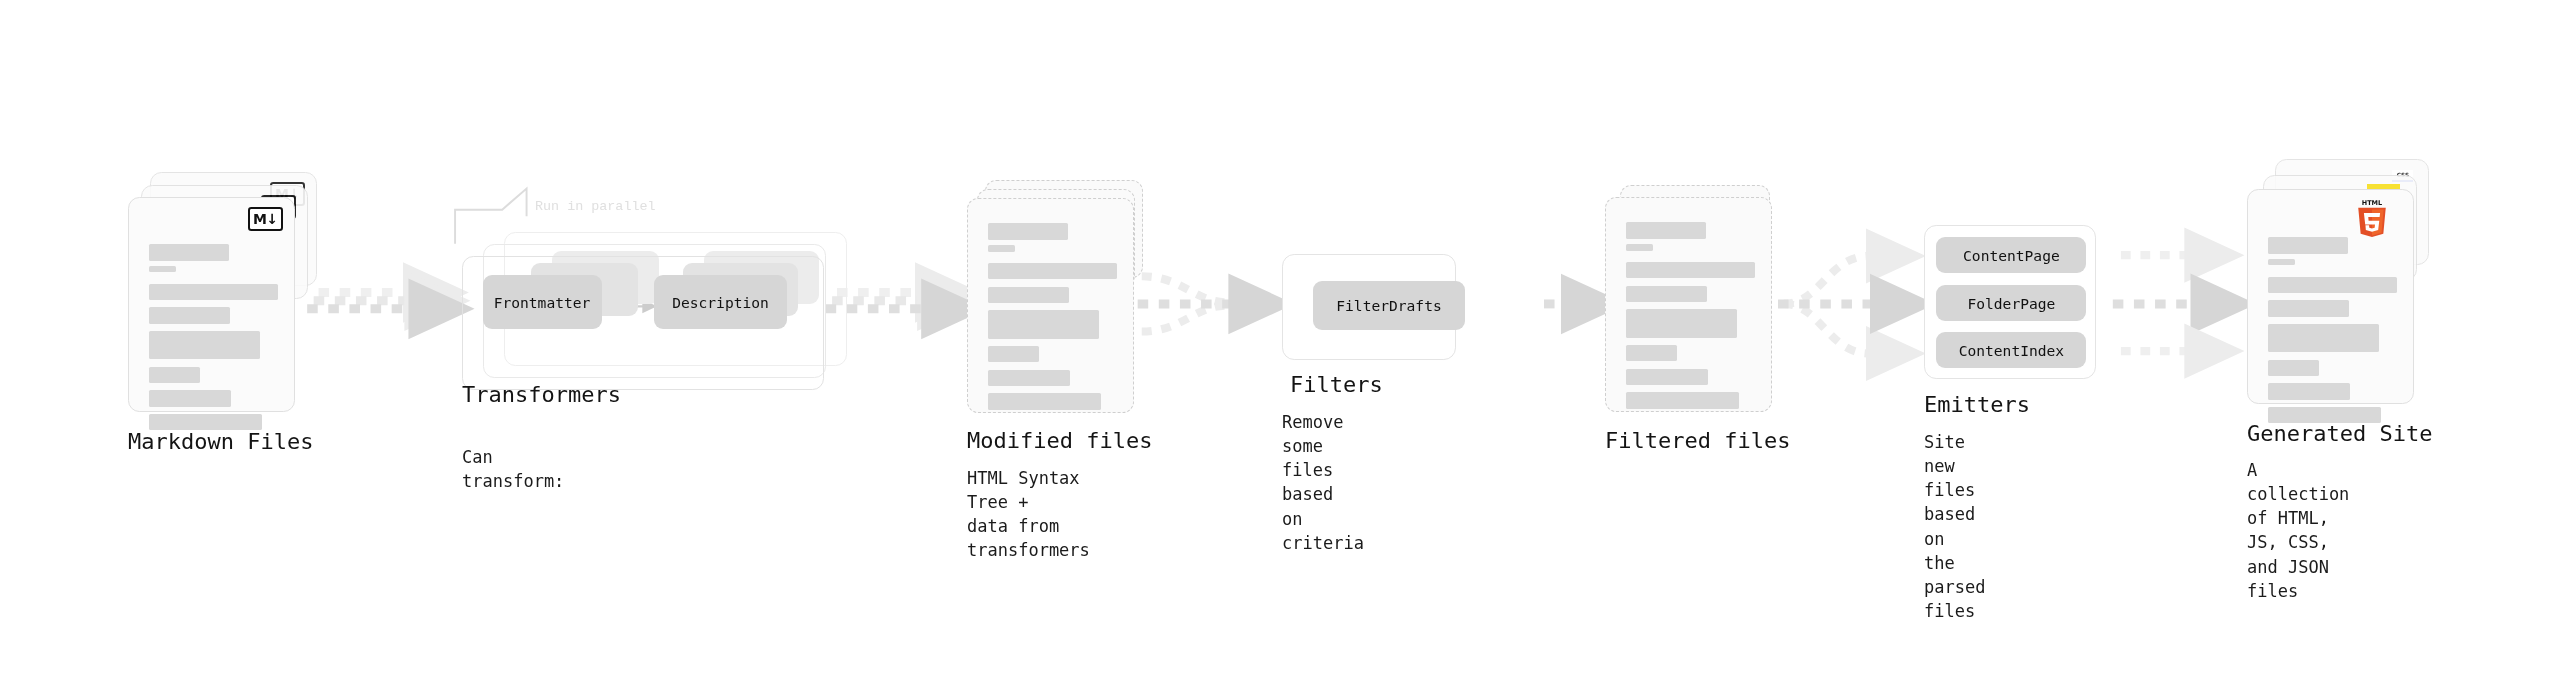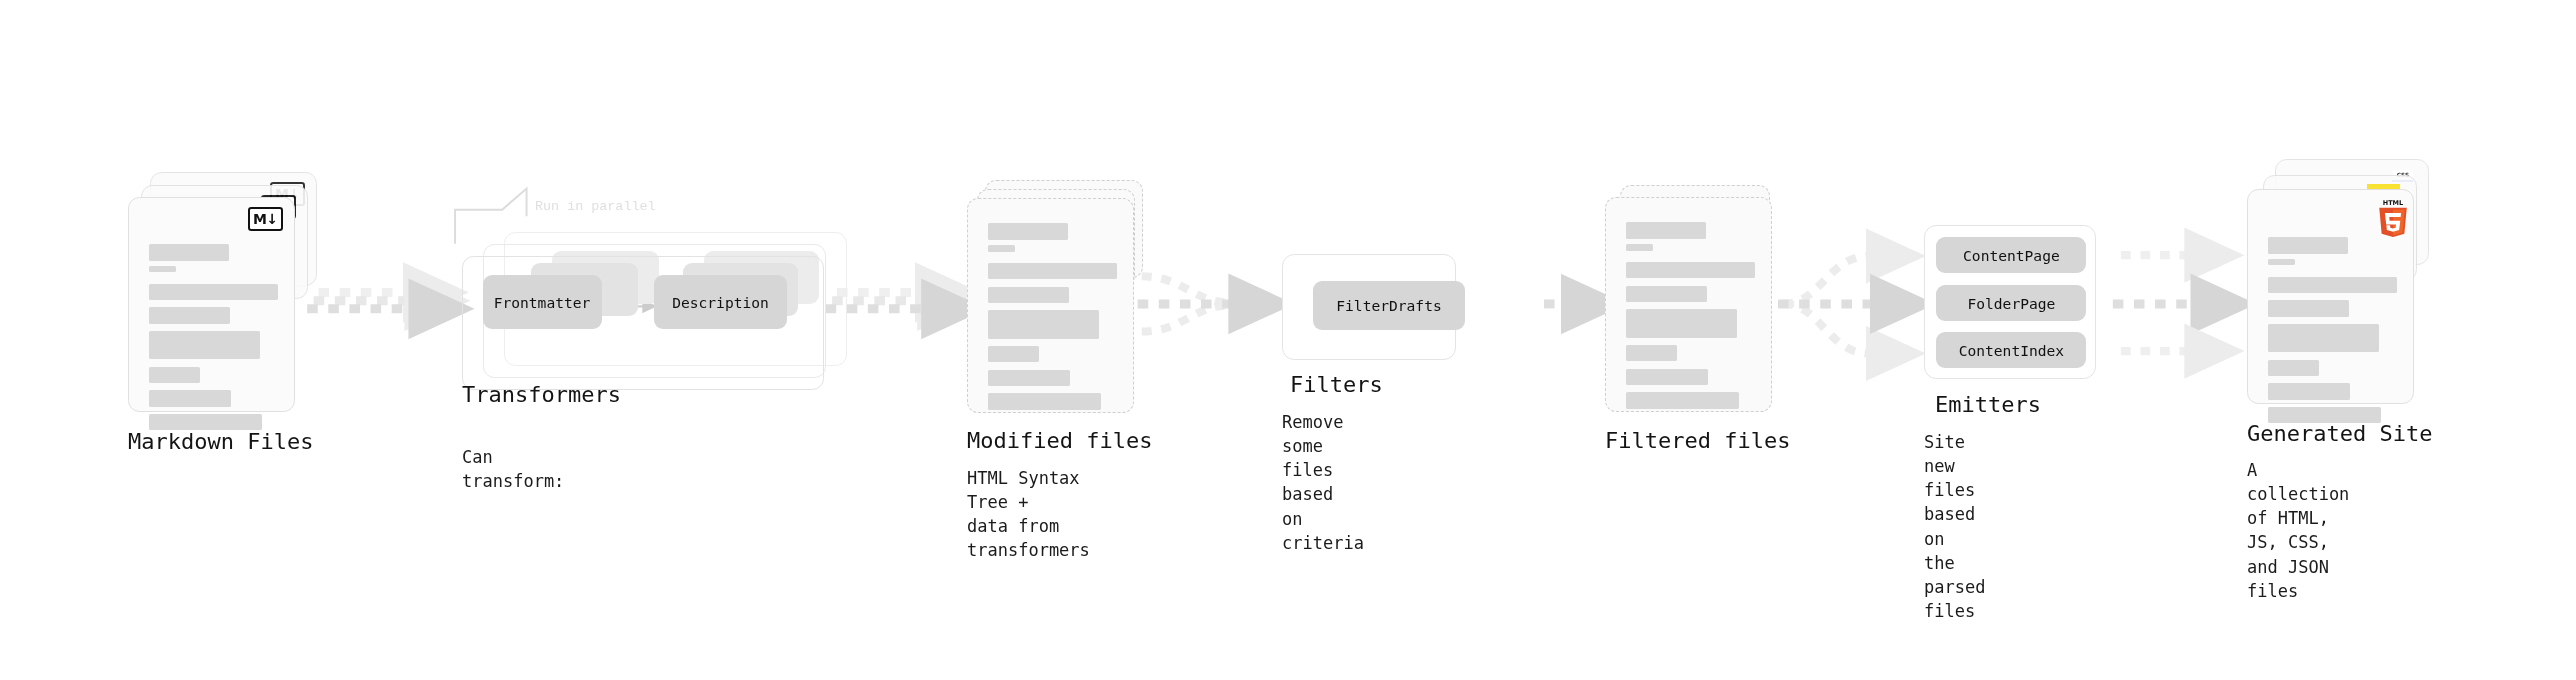--- a/index.html
+++ b/index.html
@@ -378,40 +378,40 @@
       <div class="pill" style="left:11.4px; top:11.4px; width:150px; height:36px; position:absolute;">
         <span>ContentPage</span>
       </div>
       <div class="pill" style="left:11.4px; top:59px; width:150px; height:36px; position:absolute;">
         <span>FolderPage</span>
       </div>
       <div class="pill" style="left:11.4px; top:106px; width:150px; height:36px; position:absolute;">
         <span>ContentIndex</span>
       </div>
     </div>
-    <div class="stage-title" style="left:1924px; top:392px;margin-left:11px;">Emitters</div>
+    <div class="stage-title" style="left:1924px; top:392px;">Emitters</div>
     <div class="stage-desc" style="left:1924px; top:430px;">Site new files based on
 the parsed files</div>
   </div>
 
   <div class="stage-col" style="left:0;">
     <div class="card-stack">
 
       <div class="file-card card-back-2" style="left:2275px; top:159px; width:154px; height:106px;">
         <div class="badge css-badge" style="right:14.6px; top:9.8px;">
           <span>CSS</span>
         </div>
       </div>
 
       <div class="file-card card-back-1" style="left:2263px; top:175px; width:154px; height:106px;">
         <div class="badge js-badge" style="right:16.3px; top:8.1px;"></div>
       </div>
 
       <div class="file-card" style="left:2247px; top:189px; width:167px; height:215px;">
-        <div class="badge html5-badge" style="right:3px; top:6.5px;">
+        <div class="badge html5-badge" style="right:24px; top:6.5px;">
           <svg width="34" height="41" viewBox="0 0 42 50">
             <text x="21" y="9" font-size="8" font-weight="bold" text-anchor="middle" font-family="DejaVu Sans, Liberation Sans, sans-serif" fill="#111">HTML</text>
             <path d="M4,13 L38,13 L35,45 L21,49 L7,45 Z" fill="#e34f26"></path>
             <path d="M21,15 L21,47.2 L32.8,43.8 L35.4,15 Z" fill="#ef652a"></path>
             <path d="M11,19.5 L31,19.5 L30.4,24.4 L16.4,24.4 L16.8,29 L30,29 L28.6,40.5 L21,42.7 L13.4,40.5 L12.9,34.6 L17.4,34.6 L17.7,37.6 L21,38.5 L24.3,37.6 L24.7,33.6 L12.6,33.6 Z" fill="#ffffff"></path>
           </svg>
         </div>
         <div class="card-lines" style="top:47px;">
           <div class="line h-title"></div>
           <div class="line h-sub"></div>

